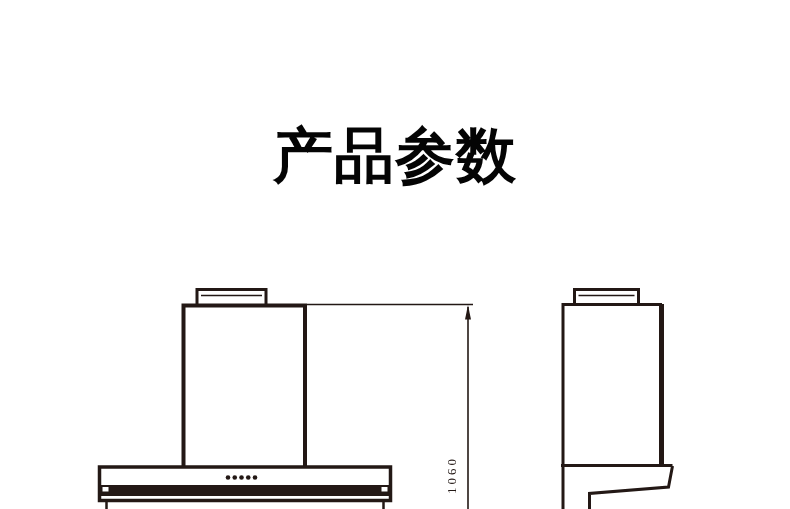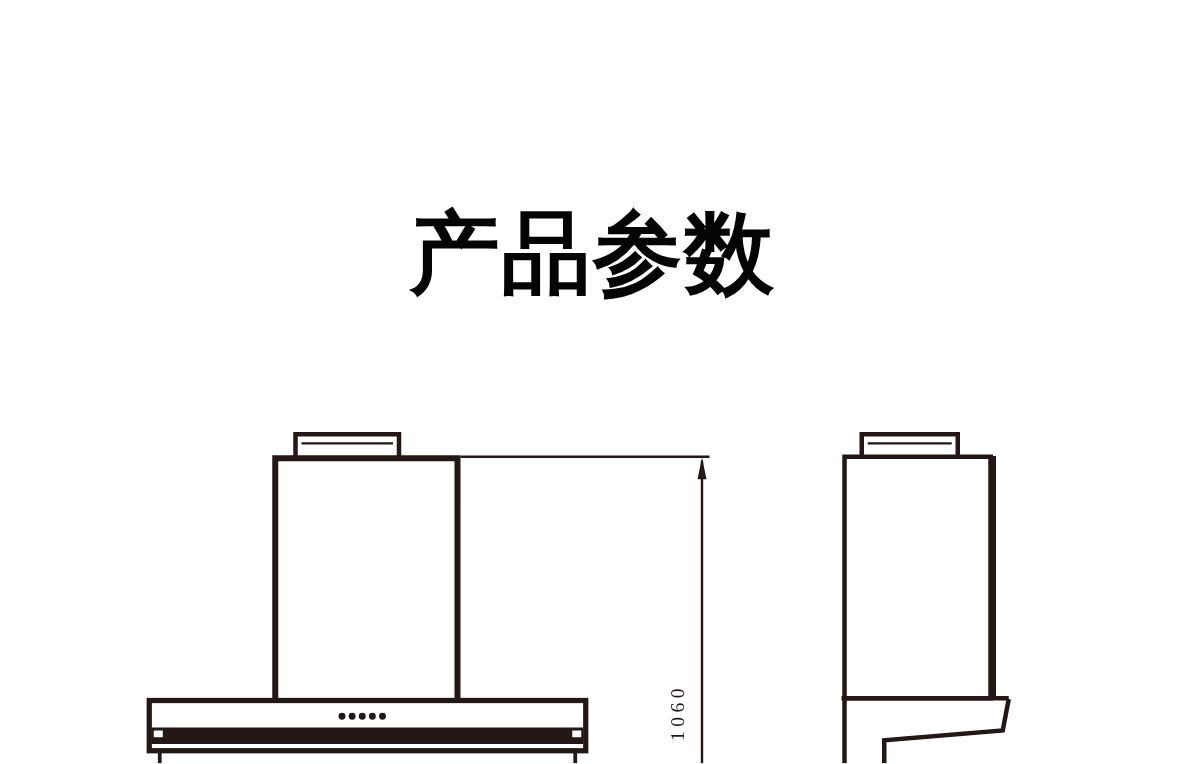--- a/index.html
+++ b/index.html
@@ -6,21 +6,21 @@
   .stage{
     position:relative;
     width:790px;height:509px;
     background:#ffffff;
     overflow:hidden;
     font-family:"Liberation Sans",sans-serif;
   }
   .title{
     position:absolute;
     top:126px;left:0;right:0;
-    margin:13px;
+    margin:0;
     text-align:center;
     font-size:60px;
     line-height:1;
     font-weight:900;
     letter-spacing:1px;
     color:#040404;
     font-family:"Liberation Sans",sans-serif;
   }
   .drawing{position:absolute;left:0;top:0;}
   .ink-stroke{stroke:#231815;fill:none;}

